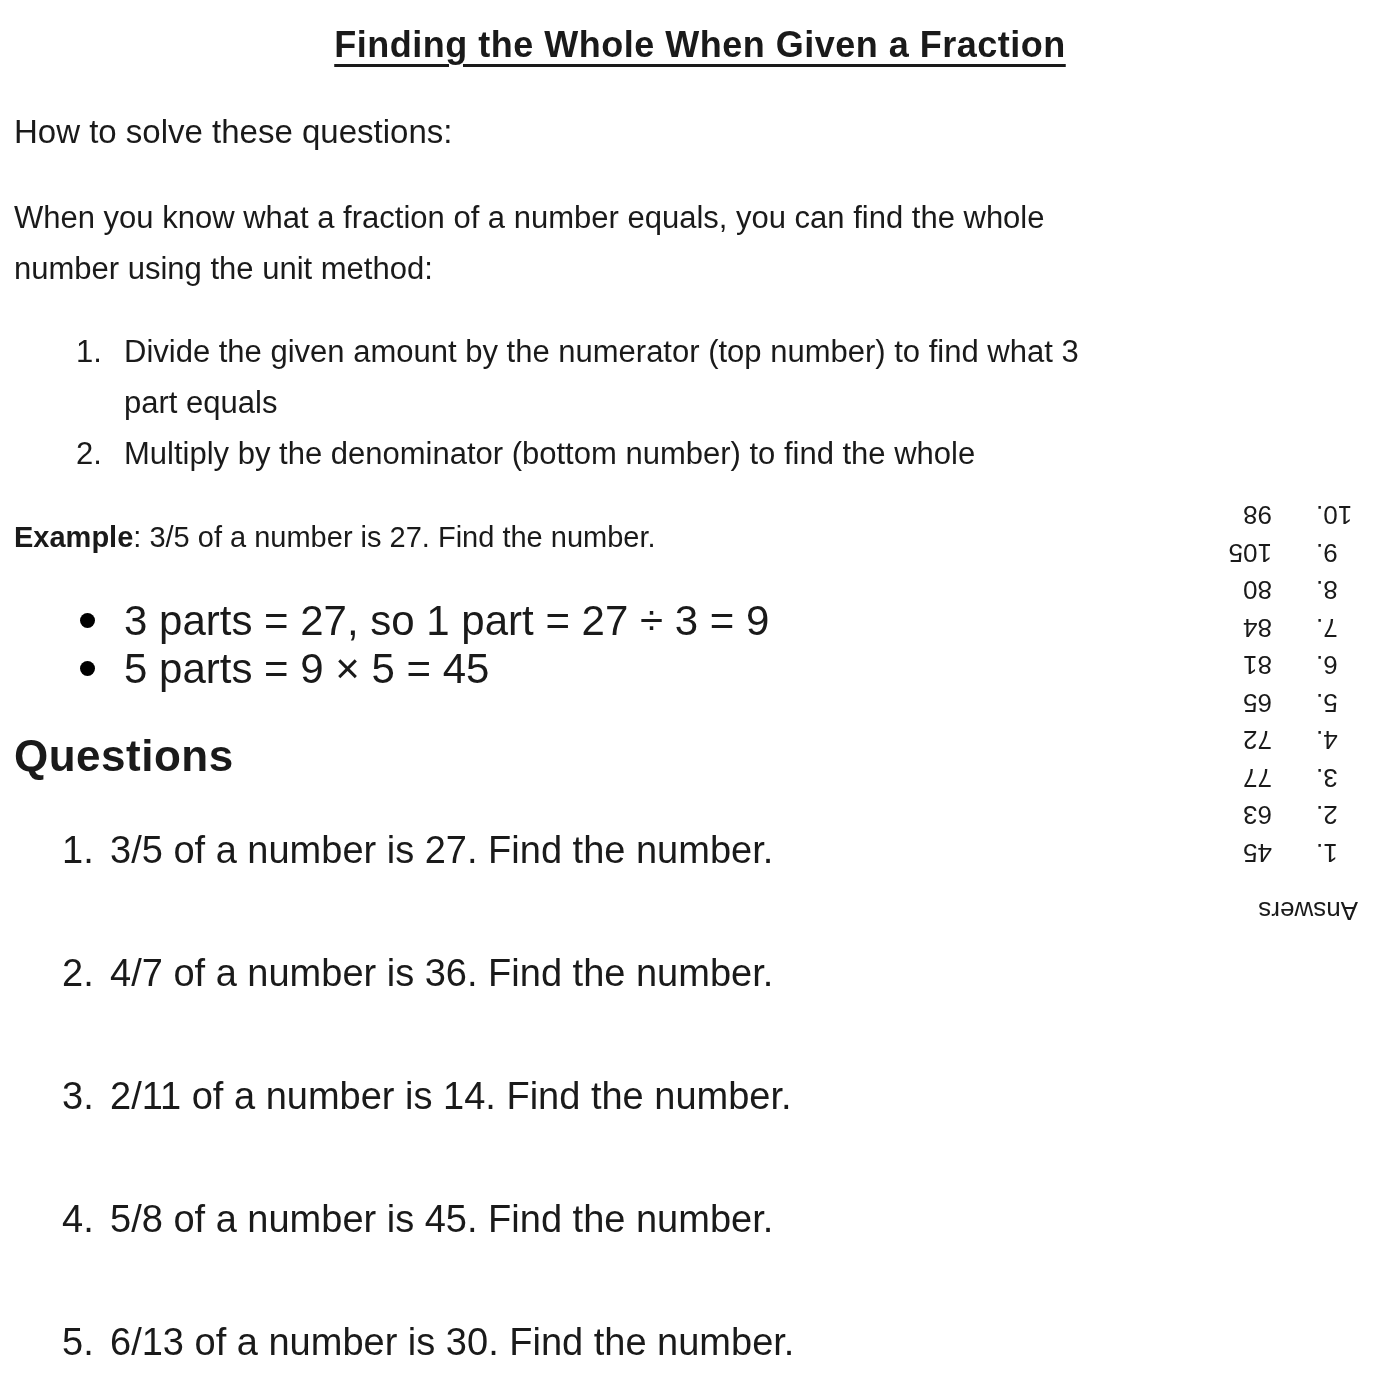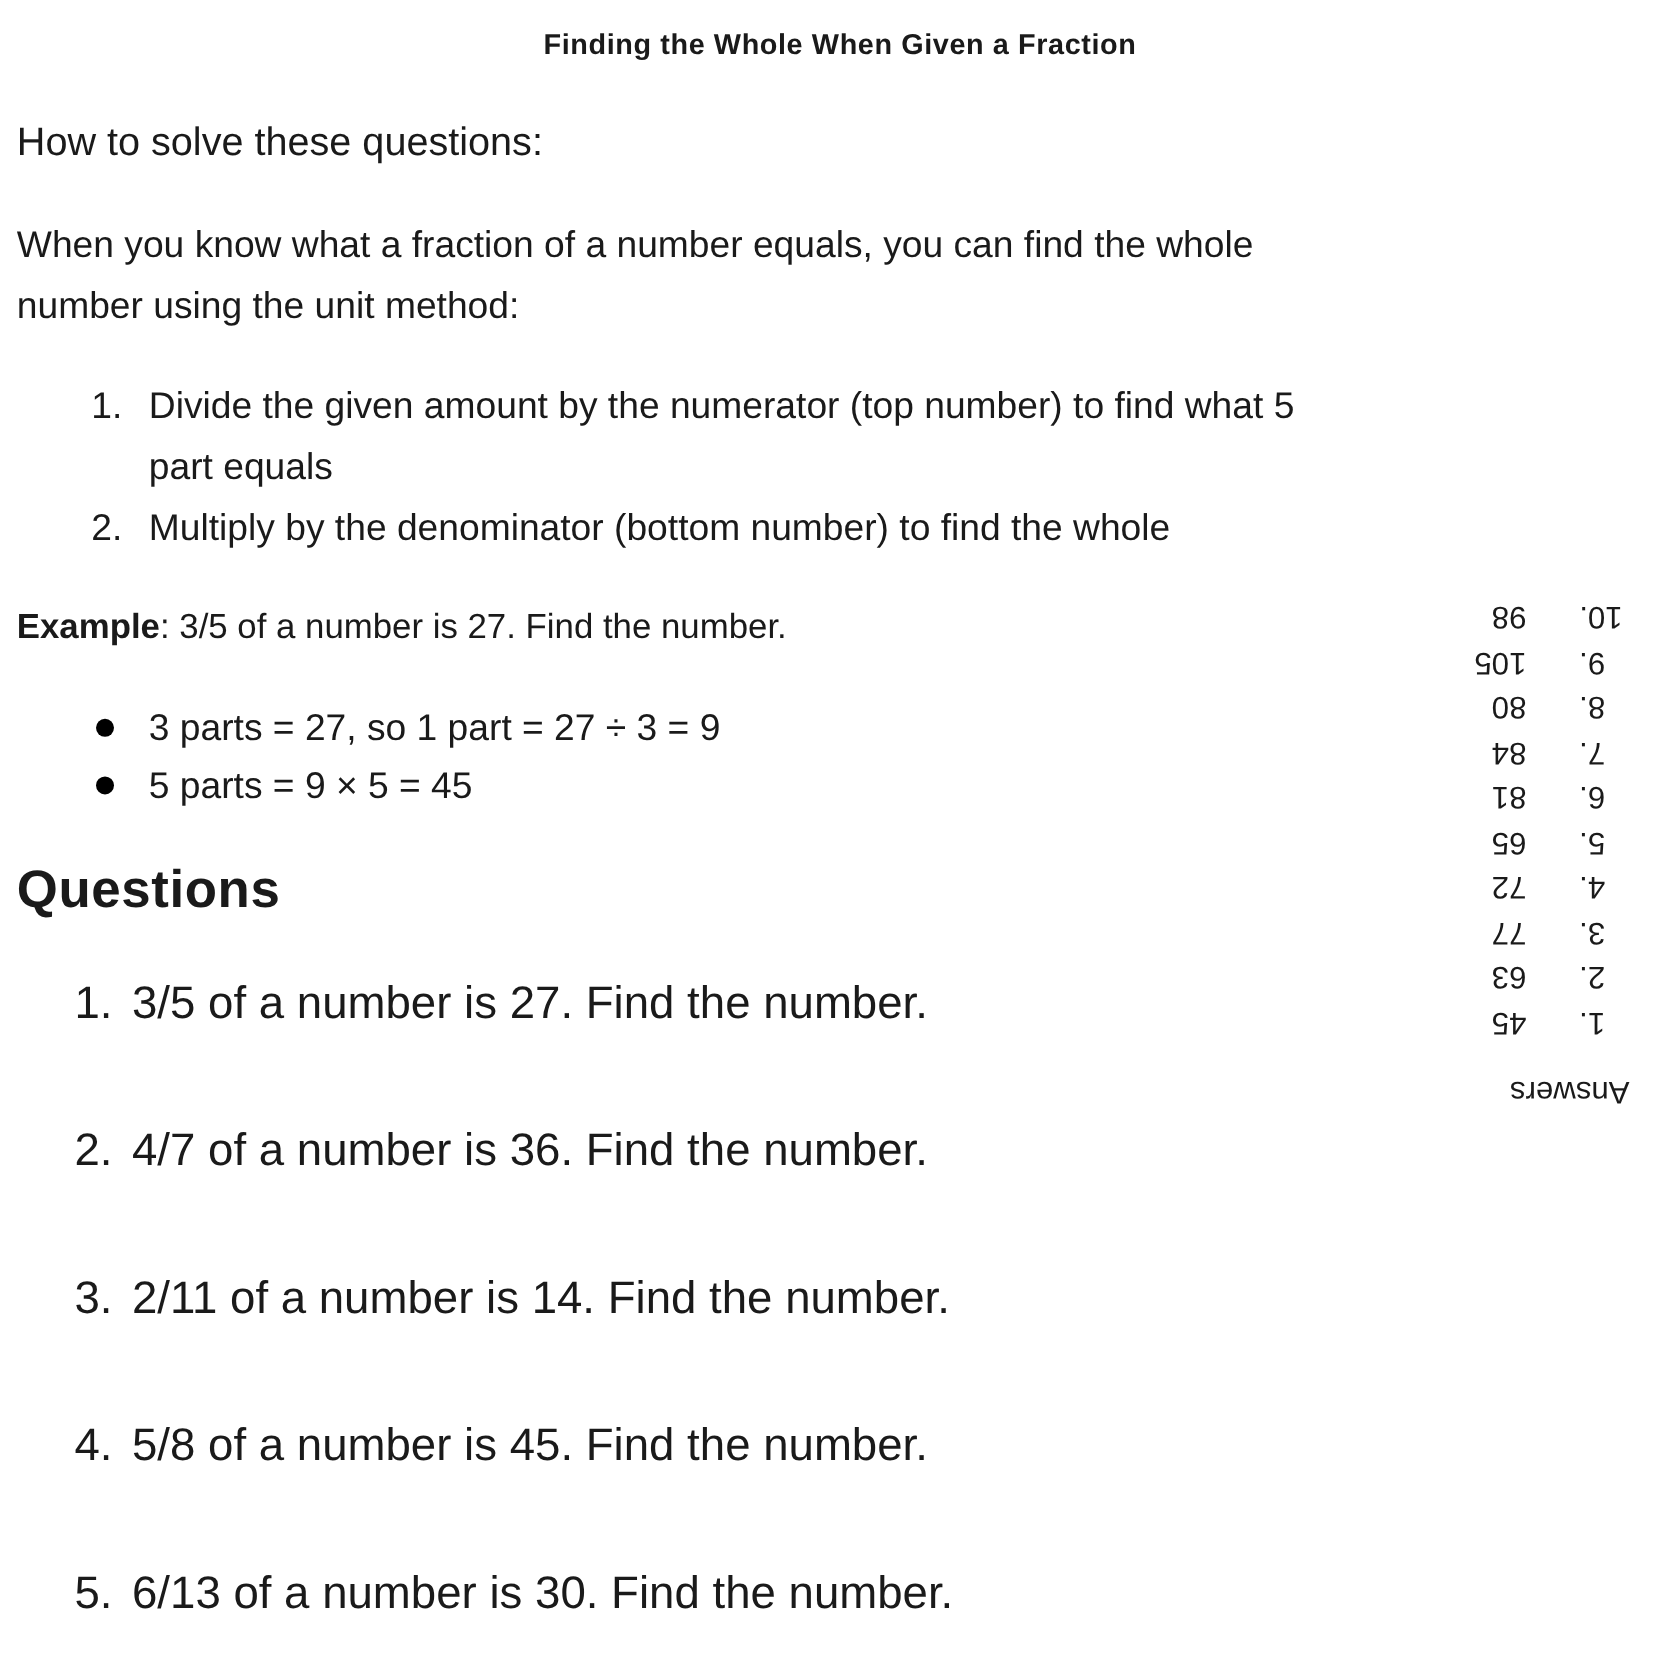--- a/index.html
+++ b/index.html
@@ -7,23 +7,24 @@
     width: 1400px; height: 1400px;
     background: #ffffff;
     font-family: "Liberation Sans", sans-serif;
     color: #1a1a1a;
     overflow: hidden;
     position: relative;
   }
   .page { padding: 14px; position: relative; width: 1400px; height: 1400px; }
 
   .doc-title {
-    font-size: 24px;
+    font-size: 36px;
     font-weight: bold;
     text-align: center;
+    text-decoration: underline;
     text-decoration-thickness: 3px;
     text-underline-offset: 7px;
     margin-top: 10px;
     letter-spacing: 0.5px;
   }
 
   .lead {
     margin-top: 44px;
     font-size: 33px;
     line-height: 44px;
@@ -41,21 +42,21 @@
   .li-num {
     flex: 0 0 48px;
     margin-left: 62px;
     text-align: left;
   }
   .li-body { flex: 1; }
 
   .example-para { margin-top: 36px; font-size: 29px; line-height: 44px; }
   .example-label { font-weight: bold; }
 
-  .example-bullets { margin-top: 38px; font-size: 31px; line-height: 48px; }
+  .example-bullets { margin-top: 38px; font-size: 42px; line-height: 48px; }
   .bullet-item { display: flex; align-items: flex-start; }
   .bullet-dot {
     flex: 0 0 15px;
     width: 15px; height: 15px;
     background: #000;
     border-radius: 50%;
     margin-left: 66px;
     margin-top: 16px;
   }
   .bullet-text { margin-left: 29px; }
@@ -103,21 +104,21 @@
 
   <p class="body-para">
     <span class="line">When you know what a fraction of a number equals, you can find the whole</span>
     <span class="line">number using the unit method:</span>
   </p>
 
   <div class="steps">
     <div class="step">
       <span class="li-num">1.</span>
       <div class="li-body">
-        <span class="line">Divide the given amount by the numerator (top number) to find what 5</span>
+        <span class="line">Divide the given amount by the numerator (top number) to find what 3</span>
         <span class="line">part equals</span>
       </div>
     </div>
     <div class="step">
       <span class="li-num">2.</span>
       <div class="li-body">
         <span class="line">Multiply by the denominator (bottom number) to find the whole</span>
       </div>
     </div>
   </div>

